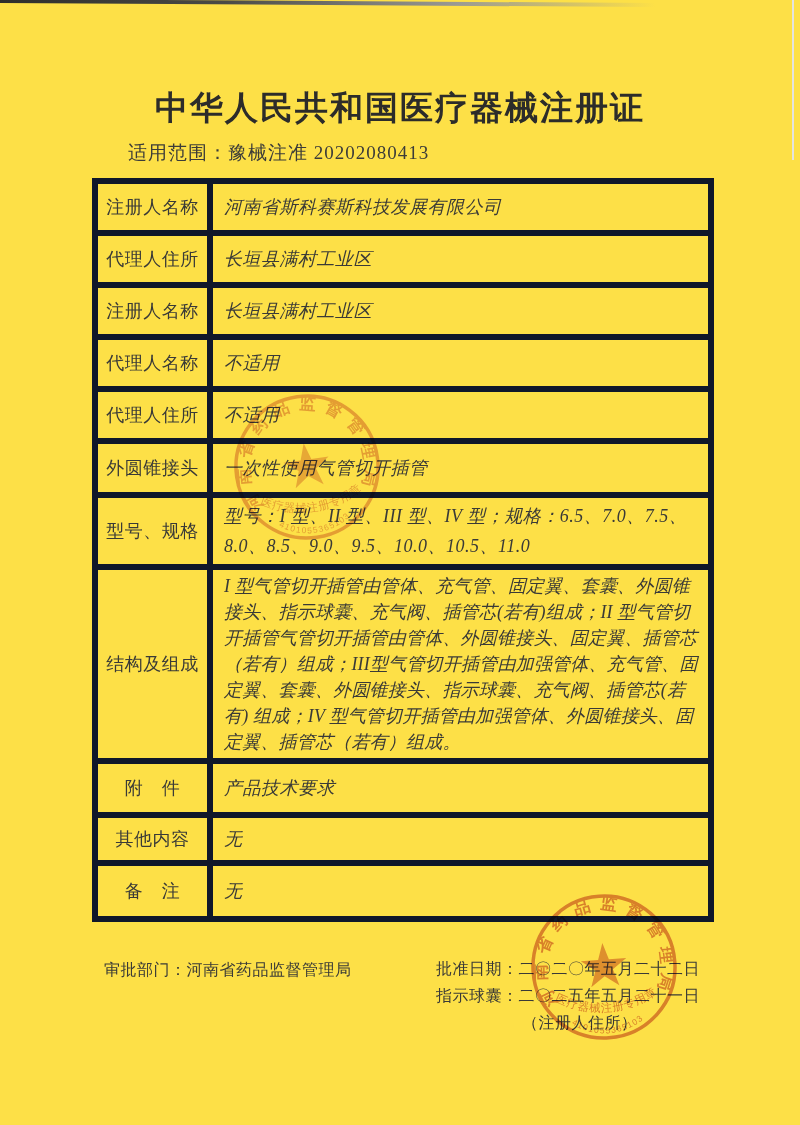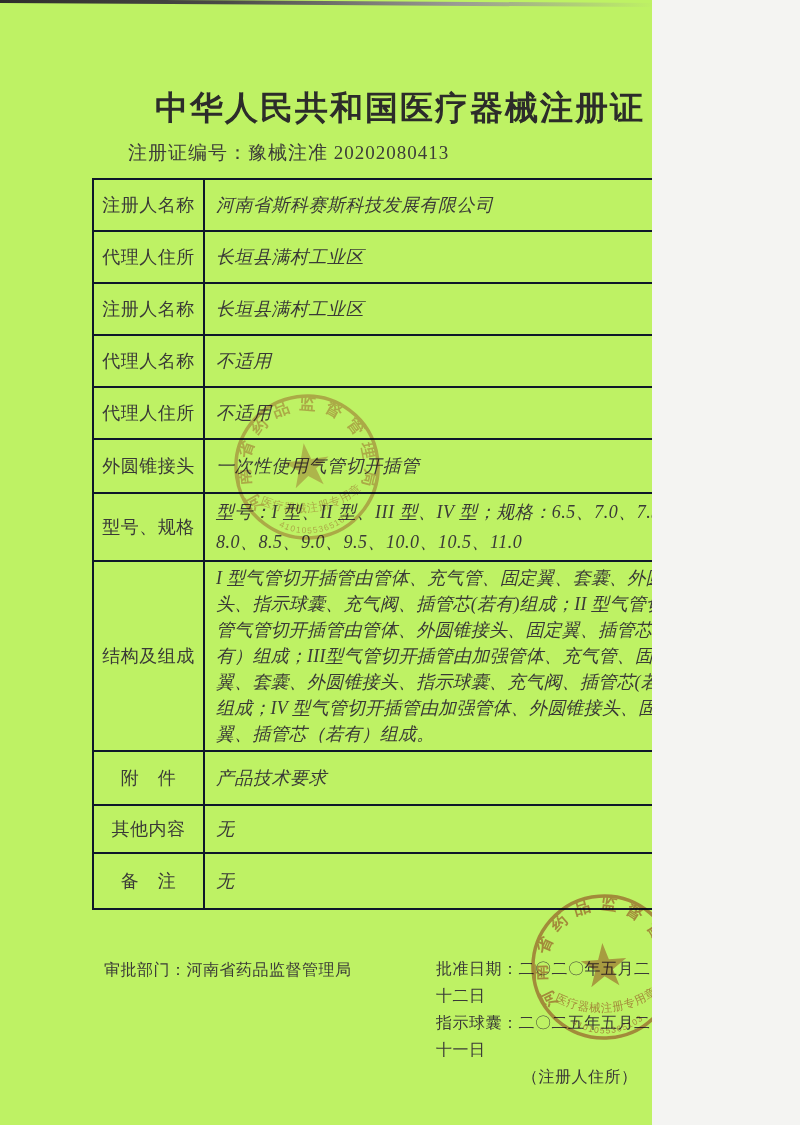--- a/index.html
+++ b/index.html
@@ -3,22 +3,22 @@
 <meta charset="utf-8">
 <style>
   html,body{margin:0;padding:0;}
   body{
     width:800px;height:1125px;
     background:#f4f4f2;
     font-family:"Liberation Serif","DejaVu Serif",serif;
     color:#3a3a37;
   }
   .page{
-    position:relative;width:652px;height:1125px;overflow:hidden;
-    background:#bef264;
+    position:relative;width:800px;height:1125px;overflow:hidden;
+    background:#fde047;
   }
   
   .scan-top{
     position:absolute;top:1px;left:-5px;width:660px;height:4px;
     background:linear-gradient(to right,#2e2e2b 0%,#4a4a46 35%,#9a9a94 70%,rgba(180,180,175,0) 100%);
     transform:rotate(0.35deg);
   }
   .scan-right{
     position:absolute;top:0;left:792px;width:2px;height:160px;
     background:#e4e4df;
@@ -32,21 +32,21 @@
     position:absolute;top:140px;left:128px;
     font-size:19px;letter-spacing:1px;color:#3c3c39;
   }
   
   table.cert-table{
     position:absolute;left:92px;top:178px;width:622px;
     border-collapse:collapse;table-layout:fixed;
     font-size:18px;color:#3a3a37;
   }
   table.cert-table td{
-    border:2px solid #0f172a;
+    border:6px solid #0f172a;
     background:transparent;
   }
   td.lbl{
     width:105px;text-align:center;vertical-align:middle;
     letter-spacing:0.5px;padding:0 2px;
   }
   td.val{
     padding:3px 10px 3px 11px;vertical-align:middle;
     line-height:28px;letter-spacing:0.5px;font-style:italic;
   }
@@ -80,21 +80,21 @@
 </head>
 <body>
 
 <div class="page">
 
   <div class="scan-top"></div>
   <div class="scan-right"></div>
 
   <h1 class="title">中华人民共和国医疗器械注册证</h1>
 
-  <div class="cert-no"><span>注册证编号：</span><span>豫械注准 20202080413</span></div>
+  <div class="cert-no"><span>适用范围：</span><span>豫械注准 20202080413</span></div>
 
   <table class="cert-table">
     <tbody>
       <tr class="h52">
         <td class="lbl">注册人名称</td>
         <td class="val">河南省斯科赛斯科技发展有限公司</td>
       </tr>
       <tr class="h52">
         <td class="lbl">代理人住所</td>
         <td class="val">长垣县满村工业区</td>

